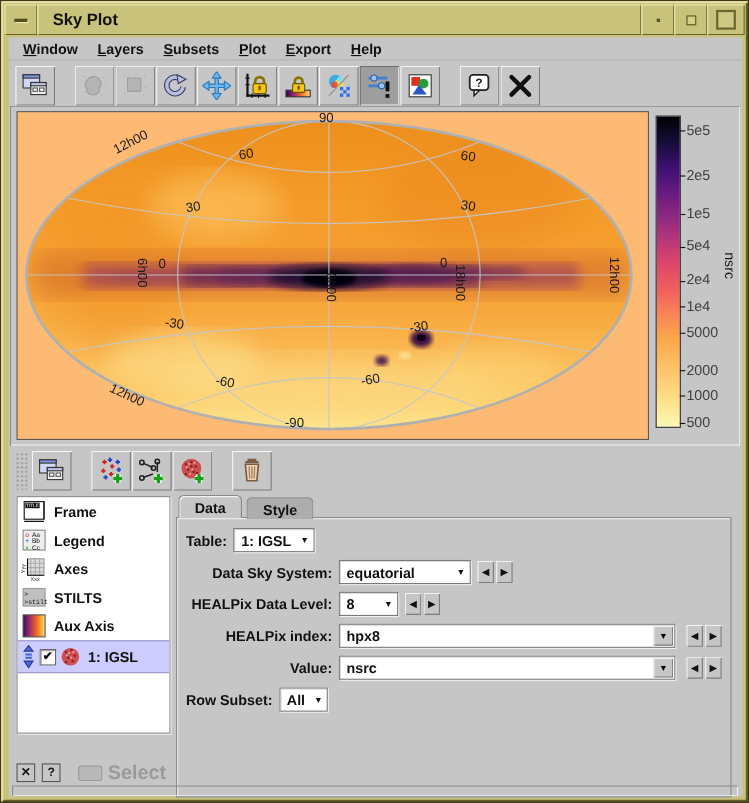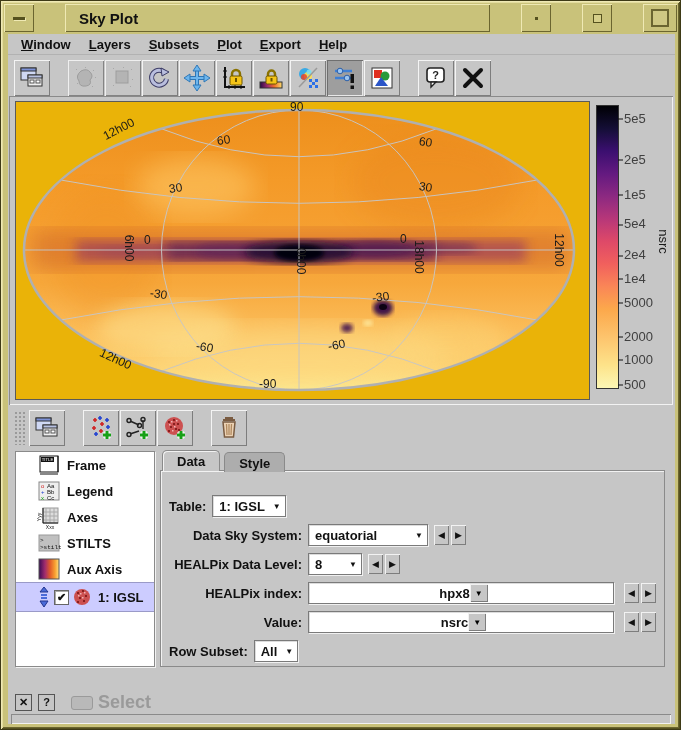--- a/index.html
+++ b/index.html
@@ -1,21 +1,21 @@
 <!DOCTYPE html>
 <html><head>
 <meta charset="utf-8">
 <style>
   html,body{margin:0;padding:0;width:681px;height:730px;overflow:hidden;
     font-family:"Liberation Sans", sans-serif;background:#777;}
   .win{position:absolute;left:0;top:0;width:681px;height:730px;background:#c9c27a;
     box-shadow:inset 1px 1px 0 #efe9b4, inset -1px -1px 0 #55511f, inset 2px 2px 0 #e3dc9e, inset -2px -2px 0 #6b6530;
     border:1px solid #3e3a16;box-sizing:border-box;}
   
-  .titlebar{position:absolute;left:3px;top:3px;right:3px;height:28px;display:flex;align-items:stretch;gap:31px;}
+  .titlebar{position:absolute;left:3px;top:3px;right:3px;height:28px;display:flex;align-items:stretch;}
   .tb-btn{width:30px;background:#c9c27a;box-shadow:inset 1px 1px 0 #efe9b4, inset -1px -1px 0 #6b6530;
     display:flex;align-items:center;justify-content:center;cursor:pointer;}
   .tb-title{flex:1;display:flex;align-items:center;padding-left:14px;
     box-shadow:inset 1px 1px 0 #efe9b4, inset -1px -1px 0 #6b6530;}
   .tb-title span{font-size:15px;font-weight:bold;color:#111;}
   .glyph-dash{width:12px;height:3px;background:#55511f;box-shadow:1px 1px 0 #efe9b4;}
   .glyph-dot{width:3px;height:3px;background:#55511f;}
   .glyph-sq-s{width:7px;height:7px;border:1px solid #55511f;background:#d6cf8a;}
   .glyph-sq-l{width:14px;height:14px;border:2px solid #6b6530;background:#cfc883;}
   
@@ -32,54 +32,54 @@
   .tool-btn{width:36px;height:36px;margin-right:1px;background:#c6c6c6;display:flex;align-items:center;justify-content:center;
     box-shadow:inset 1px 1px 0 #f4f4f4, inset -1px -1px 0 #7d7d7d;cursor:pointer;}
   .tool-btn.pressed{background:#9e9e9e;box-shadow:inset 1px 1px 0 #6f6f6f, inset -1px -1px 0 #e8e8e8;}
   .tool-btn.disabled{opacity:.9;}
   .tool-gap{width:17px;}
   .drag-dots{width:11px;height:34px;margin-right:4px;
     background-image:radial-gradient(#9a9a9a 1px, transparent 1px);background-size:4px 4px;}
   
   .plot-outer{position:absolute;left:1px;top:62px;width:664px;height:309px;background:#c6c6c6;
     box-shadow:inset 1px 1px 0 #8a8a8a, inset -1px -1px 0 #f2f2f2;}
-  .plot-white{position:absolute;left:6px;top:5px;width:573px;height:297px;background:#eab308;border:1px solid #5a5a5a;}
+  .plot-white{position:absolute;left:6px;top:5px;width:573px;height:297px;background:#fdba74;border:1px solid #5a5a5a;}
   .plot-label{position:absolute;font-size:12px;color:#1a1a1a;white-space:nowrap;}
   .colorbar{position:absolute;left:587px;top:9px;width:21px;height:282px;border:1px solid #333;
     background:linear-gradient(180deg,#000004 0%,#140e36 8%,#3b0f70 16%,#641a80 24%,#8c2981 32%,#b73779 40%,#de4968 48%,#f1605d 56%,#fa8657 64%,#fca84b 72%,#fdc46d 82%,#fde38a 92%,#fcf7b5 100%);}
   .cb-ticks{position:absolute;left:609px;top:9px;width:44px;height:282px;}
   .cb-tick{position:absolute;left:0;transform:translateY(-50%);font-size:13px;color:#404040;white-space:nowrap;}
   .cb-tick::before{content:"";display:inline-block;width:5px;height:1px;background:#111;vertical-align:middle;margin-right:1px;}
   .cb-axis-label{position:absolute;left:642px;top:138px;font-size:13px;color:#1a1a1a;transform:rotate(90deg);}
   
   .lower{position:absolute;left:0;top:415px;width:667px;height:220px;}
   .layer-list{position:absolute;left:7px;top:2px;width:138px;height:214px;background:#fff;
     border:1px solid #8a8a8a;box-shadow:1px 1px 0 #f2f2f2;overflow:hidden;}
-  .layer-row{display:flex;align-items:center;height:26px;padding-left:21px;cursor:pointer;}
+  .layer-row{display:flex;align-items:center;height:26px;padding-left:3px;cursor:pointer;}
   .layer-row .lbl{font-size:13px;font-weight:bold;color:#111;margin-left:6px;white-space:nowrap;}
   .layer-row.selected{background:#ccccff;height:28px;border-top:1px solid #9a9ac8;border-bottom:1px solid #9a9ac8;}
   .checkbox{width:13px;height:13px;background:#fff;border:1px solid #666;box-shadow:inset 1px 1px 0 #aaa;
     display:flex;align-items:center;justify-content:center;font-size:11px;font-weight:bold;color:#111;margin:0 3px;cursor:pointer;line-height:1;}
   
   .control-panel{position:absolute;left:152px;top:0px;width:507px;height:220px;}
   .tabs{position:absolute;left:2px;top:1px;height:22px;display:flex;z-index:2;}
   .tab{font-size:13px;font-weight:bold;color:#111;padding:3px 14px 2px 14px;margin-right:4px;cursor:pointer;
     border:1px solid #8a8a8a;border-bottom:none;border-radius:5px 5px 0 0;}
   .tab.active{background:#c6c6c6;box-shadow:inset 1px 1px 0 #f2f2f2;position:relative;top:0px;height:21px;box-sizing:border-box;}
   .tab.inactive{background:#adadad;margin-top:2px;}
-  .cp-body{position:absolute;left:0;top:21px;width:505px;height:197px;background:#c6c6c6;
-    border:1px solid #8a8a8a;box-shadow:inset 1px 1px 0 #f2f2f2;box-sizing:border-box;padding:23px 6px 0 8px;}
+  .cp-body{position:absolute;left:0;top:21px;width:505px;height:255px;background:#c6c6c6;
+    border:1px solid #8a8a8a;box-shadow:inset 1px 1px 0 #f2f2f2;box-sizing:border-box;padding:8px 6px 0 8px;}
   .row{display:flex;align-items:center;margin-bottom:5px;height:24px;}
   .row .flabel{font-size:13px;font-weight:bold;color:#111;white-space:nowrap;}
   .flabel.ralign{width:133px;text-align:right;margin-right:6px;flex:none;}
   .combo{display:inline-flex;align-items:center;background:#fff;border:1px solid #7a7a7a;
     box-shadow:1px 1px 0 #f0f0f0, inset 1px 1px 0 #dcdcdc;height:20px;padding:0 4px 0 6px;cursor:pointer;}
   .combo .cval{font-size:13px;font-weight:bold;color:#111;white-space:nowrap;}
   .combo .arrow{font-size:8px;color:#111;margin-left:8px;}
-  .combo.wide{flex:1;justify-content:center;margin-right:4px;}
+  .combo.wide{flex:1;justify-content:space-between;margin-right:4px;}
   .combo.wide .btn-arrow{width:18px;height:18px;margin-right:-3px;background:#c6c6c6;display:flex;align-items:center;justify-content:center;
     box-shadow:inset 1px 1px 0 #f2f2f2, inset -1px -1px 0 #7d7d7d;font-size:8px;}
   .spin{display:flex;margin-left:6px;}
   .spin .sp{width:15px;height:20px;background:#c6c6c6;display:flex;align-items:center;justify-content:center;
     box-shadow:inset 1px 1px 0 #f2f2f2, inset -1px -1px 0 #7d7d7d;font-size:9px;color:#111;margin-right:2px;cursor:pointer;}
   
   .statusbar{position:absolute;left:0;top:638px;width:667px;height:18px;display:flex;}
   .status-cell{box-shadow:inset 1px 1px 0 #8a8a8a, inset -1px -1px 0 #f2f2f2;display:flex;align-items:center;
     padding-left:6px;font-size:13px;font-weight:bold;color:#111;box-sizing:border-box;}
   .cell-pos{width:340px;margin-left:7px;}

